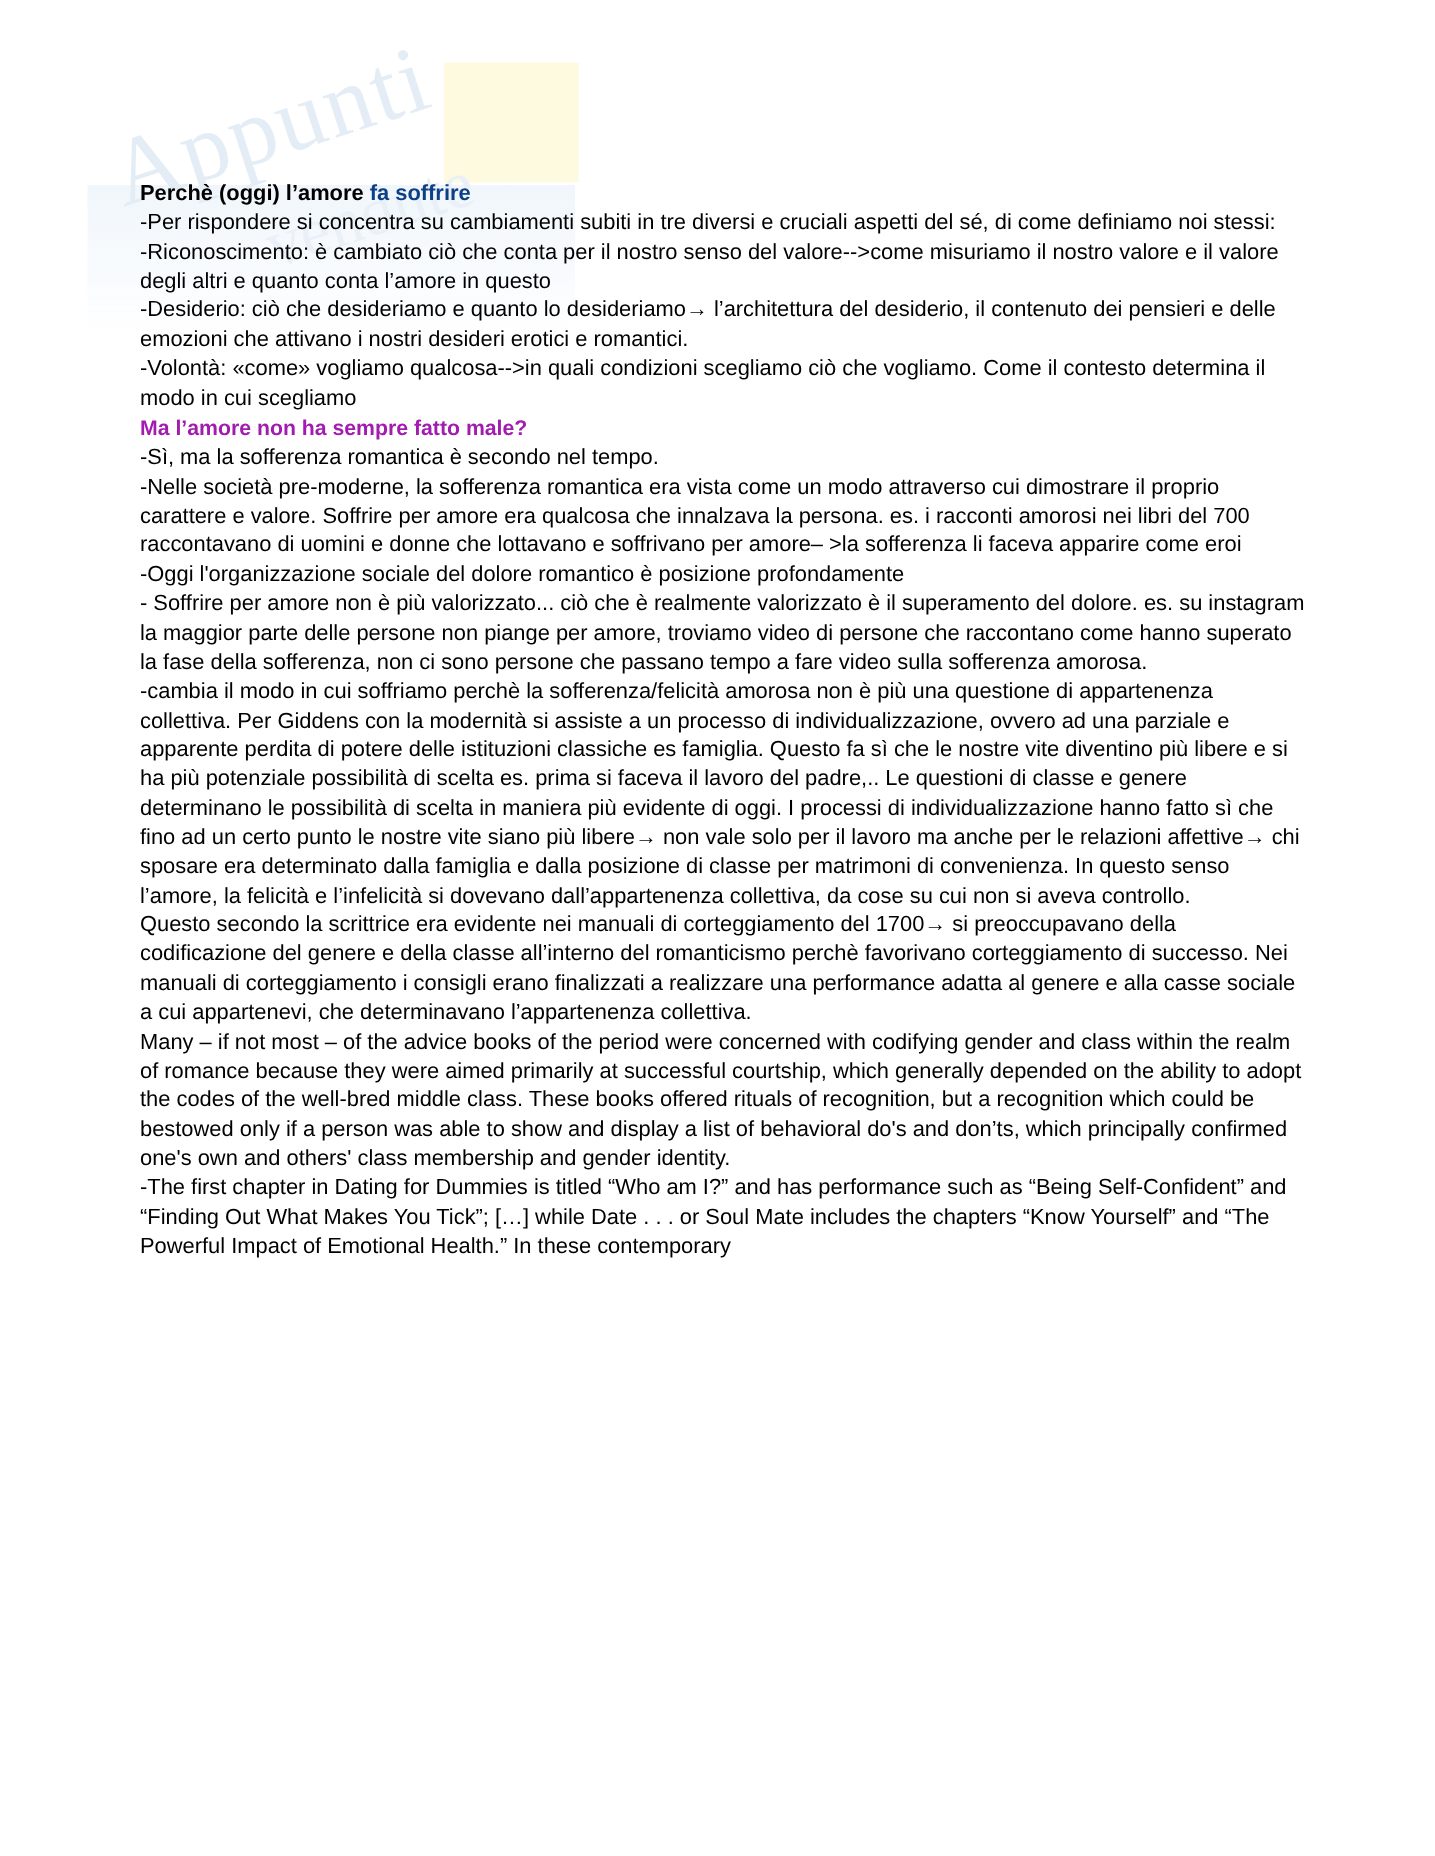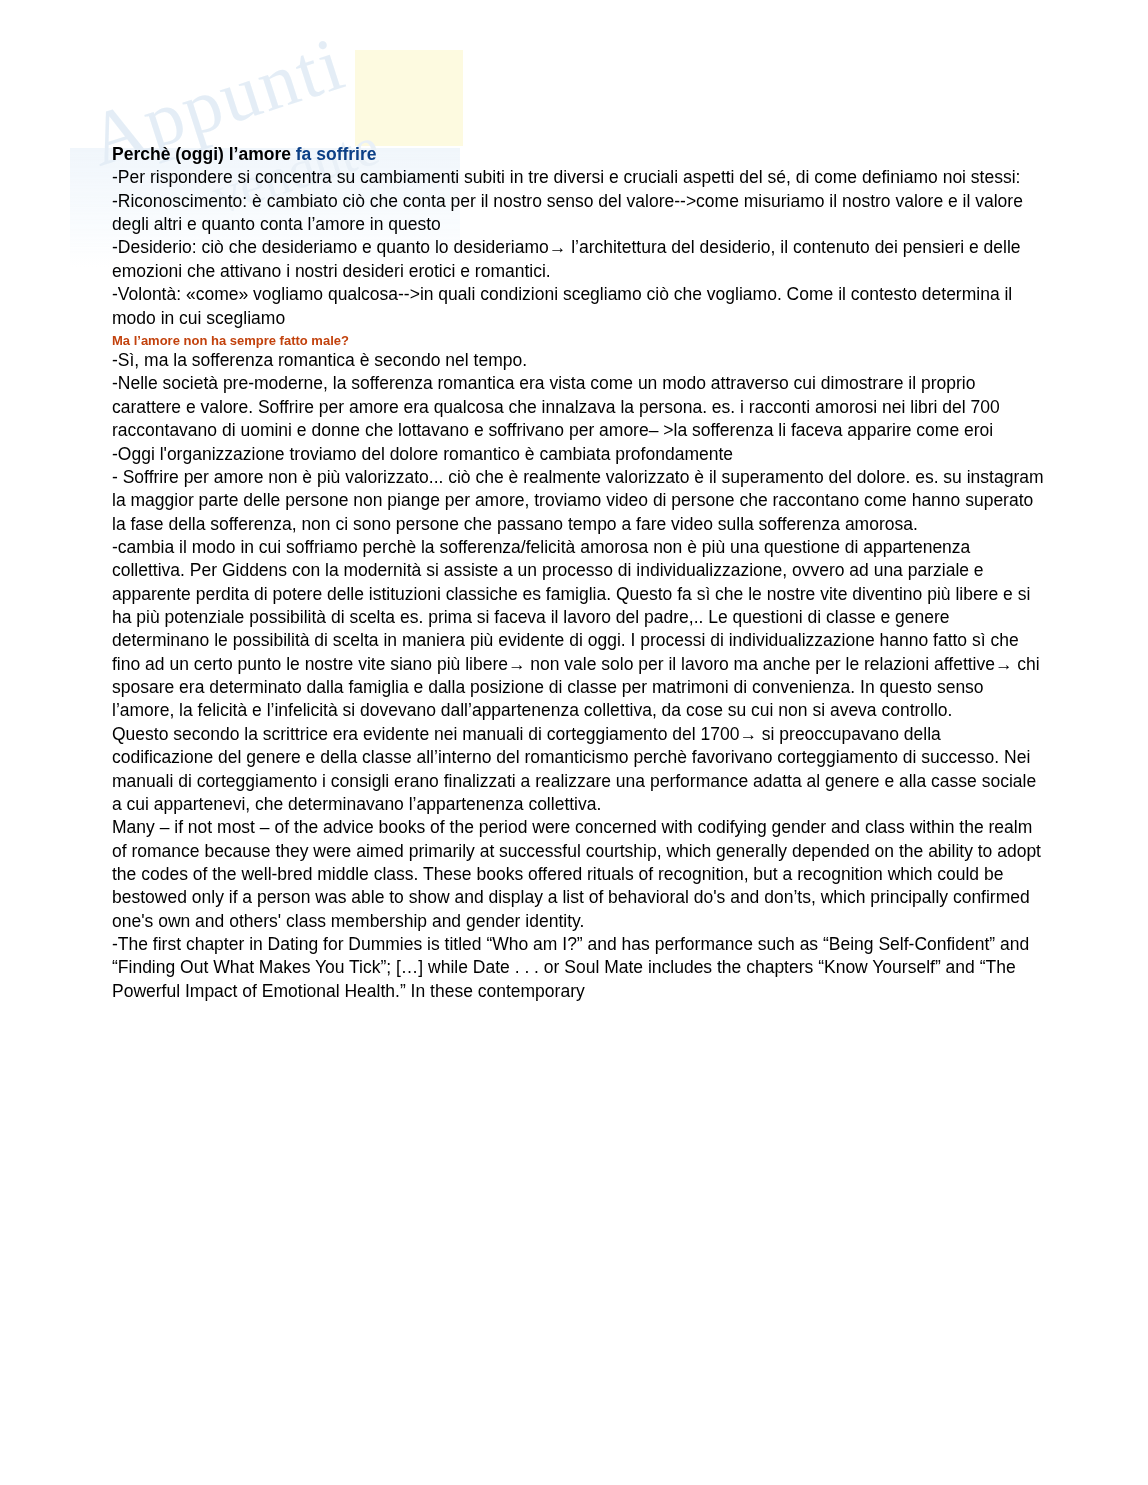--- a/index.html
+++ b/index.html
@@ -75,23 +75,23 @@
     font-size: 17.5px;
     font-weight: bold;
     color: #000;
     line-height: 1.28;
     margin: 15px 0 1px 0;
   }
   .doc-title .hl {
     color: #0b3f86;
   }
   .subhead {
-    font-size: 13px;
+    font-size: 17px;
     font-weight: bold;
-    color: #c2410c;
+    color: #a21caf;
     line-height: 1.32;
     margin: 2px 0 0 0;
   }
   p.para {
     font-size: 17.5px;
     color: #000;
     line-height: 1.335;
     margin: 0;
     text-align: left;
     hyphens: none;
@@ -115,21 +115,21 @@
 
     <p class="para">-Per rispondere si concentra su cambiamenti subiti in tre diversi e cruciali aspetti del sé, di come definiamo noi stessi:</p>
     <p class="para">-Riconoscimento: è cambiato ciò che conta per il nostro senso del valore--&gt;come misuriamo il nostro valore e il valore degli altri e quanto conta l’amore in questo</p>
     <p class="para">-Desiderio: ciò che desideriamo e quanto lo desideriamo→ l’architettura del desiderio, il contenuto dei pensieri e delle emozioni che attivano i nostri desideri erotici e romantici.</p>
     <p class="para">-Volontà: «come» vogliamo qualcosa--&gt;in quali condizioni scegliamo ciò che vogliamo.  Come il contesto determina il modo in cui scegliamo</p>
 
     <h2 class="subhead">Ma l’amore non ha sempre fatto male?</h2>
 
     <p class="para">-Sì, ma la sofferenza romantica è secondo nel tempo.</p>
     <p class="para">-Nelle società pre-moderne, la sofferenza romantica era vista come un modo attraverso cui dimostrare il proprio carattere e valore. Soffrire per amore era qualcosa che innalzava la persona. es. i racconti amorosi nei libri del 700 raccontavano di uomini e donne che lottavano e soffrivano per amore– &gt;la sofferenza li faceva apparire come eroi</p>
-    <p class="para">-Oggi l'organizzazione troviamo del dolore romantico è cambiata profondamente</p>
+    <p class="para">-Oggi l'organizzazione sociale del dolore romantico è posizione profondamente</p>
     <p class="para">- Soffrire per amore non è più valorizzato... ciò che è realmente valorizzato è il superamento del dolore. es. su instagram la maggior parte delle persone non piange per amore, troviamo video di persone che raccontano come hanno superato la fase della sofferenza, non ci sono persone che passano tempo a fare video sulla sofferenza amorosa.</p>
     <p class="para">-cambia il modo in cui soffriamo perchè la sofferenza/felicità amorosa non è più una questione di appartenenza collettiva. Per Giddens con la modernità si assiste a un processo di individualizzazione, ovvero ad una parziale e apparente perdita di potere delle istituzioni classiche es famiglia. Questo fa sì che le nostre vite diventino più libere e si ha più potenziale possibilità di scelta es. prima si faceva il lavoro del padre,.. Le questioni di classe e genere determinano le possibilità di scelta in maniera più evidente di oggi. I processi di individualizzazione hanno fatto sì che fino ad un certo punto le nostre vite siano più libere→ non vale solo per il lavoro ma anche per le relazioni affettive→ chi sposare era determinato dalla famiglia e dalla posizione di classe per matrimoni di convenienza. In questo senso l’amore, la felicità e l’infelicità si dovevano dall’appartenenza collettiva, da cose su cui non si aveva controllo.</p>
     <p class="para">Questo secondo la scrittrice era evidente nei manuali di corteggiamento del 1700→ si preoccupavano della codificazione del genere e della classe all’interno del romanticismo perchè favorivano corteggiamento di successo. Nei manuali di corteggiamento i consigli erano finalizzati a realizzare una performance adatta al genere e alla casse sociale a cui appartenevi, che determinavano l’appartenenza collettiva.</p>
     <p class="para">Many – if not most – of the advice books of the period were concerned with codifying gender and class within the realm of romance because they were aimed primarily at successful courtship, which generally depended on the ability to adopt the codes of the well-bred middle class. These books offered rituals of recognition, but a recognition which could be bestowed only if a person was able to show and display a list of behavioral do's and don’ts, which principally confirmed one's own and others' class membership and gender identity.</p>
     <p class="para">-The first chapter in Dating for Dummies is titled “Who am I?” and has performance such as “Being Self-Confident” and “Finding Out What Makes You Tick”; […] while Date . . . or Soul Mate includes the chapters “Know Yourself” and “The Powerful Impact of Emotional Health.” In these contemporary</p>
 
   </div>
 </div>
 
 </body></html>

